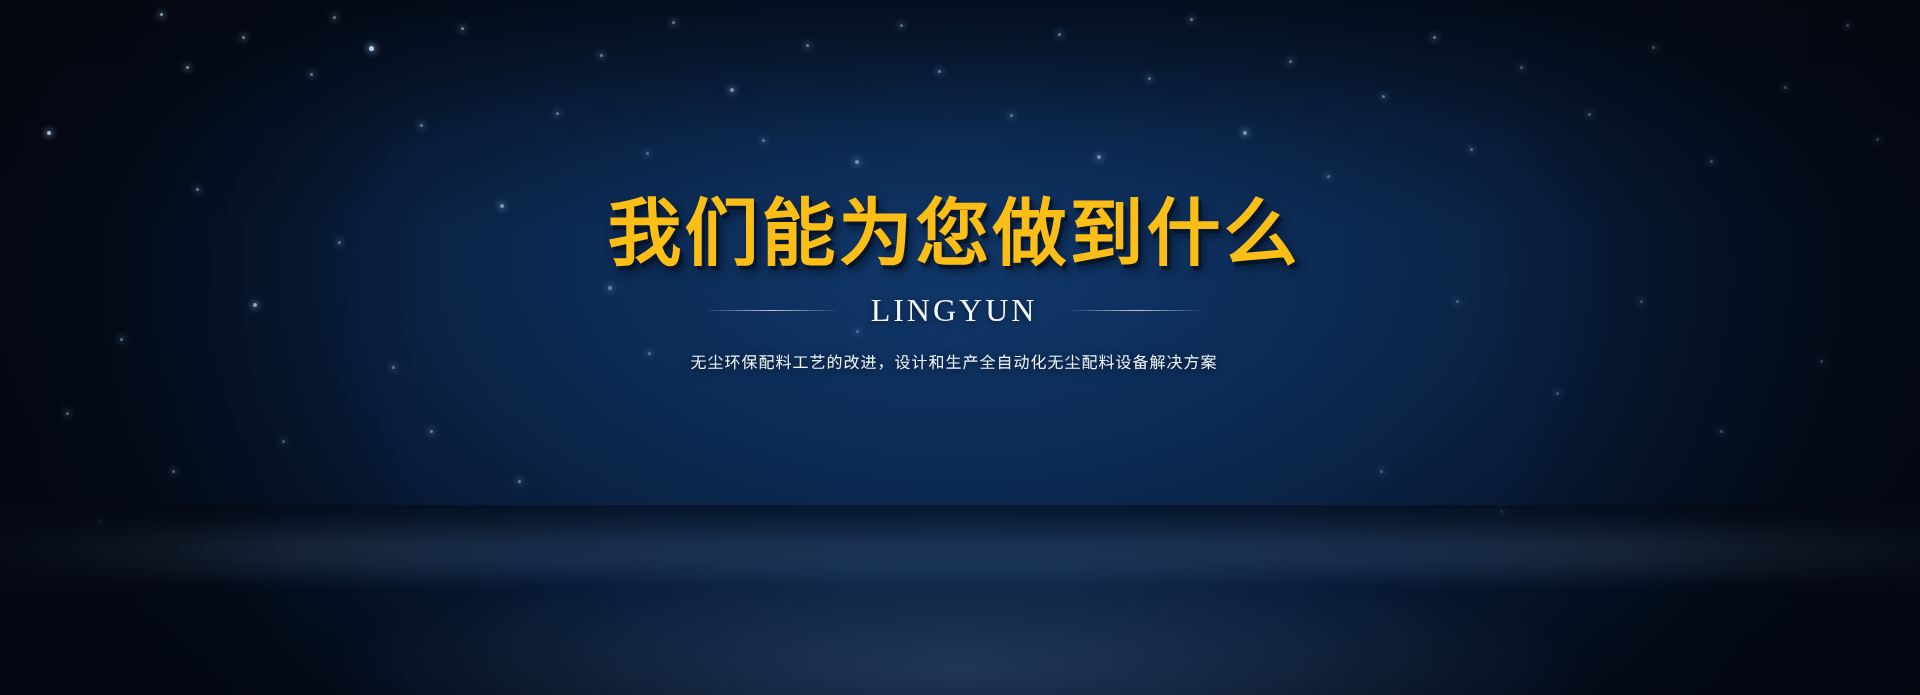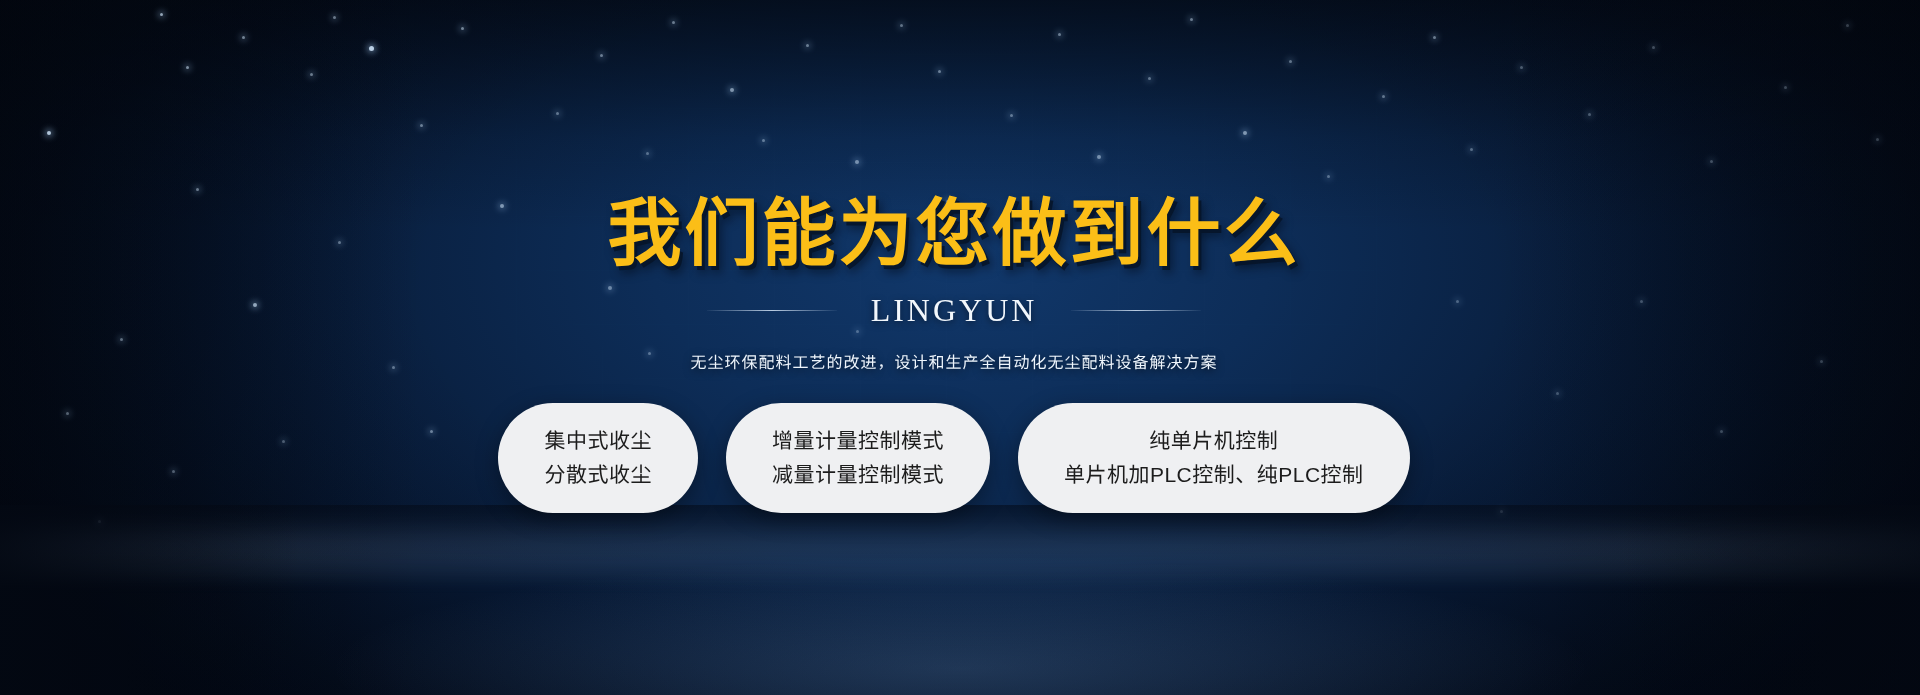--- a/index.html
+++ b/index.html
@@ -285,29 +285,15 @@
     <div class="headline">我们能为您做到什么</div>
 
     <div class="sub-row">
       <span class="sub-rule"></span>
       <span class="sub-en">LINGYUN</span>
       <span class="sub-rule"></span>
     </div>
 
     <div class="desc">无尘环保配料工艺的改进，设计和生产全自动化无尘配料设备解决方案</div>
 
-    <div class="cards" id="cards">
-        <div class="card">
-          <div class="card-line">集中式收尘</div>
-          <div class="card-line">分散式收尘</div>
-        </div>
-        <div class="card">
-          <div class="card-line">增量计量控制模式</div>
-          <div class="card-line">减量计量控制模式</div>
-        </div>
-        <div class="card">
-          <div class="card-line">纯单片机控制</div>
-          <div class="card-line">单片机加PLC控制、纯PLC控制</div>
-        </div>
-      </div>
 
   </div>
 </div>
 
 </body></html>

